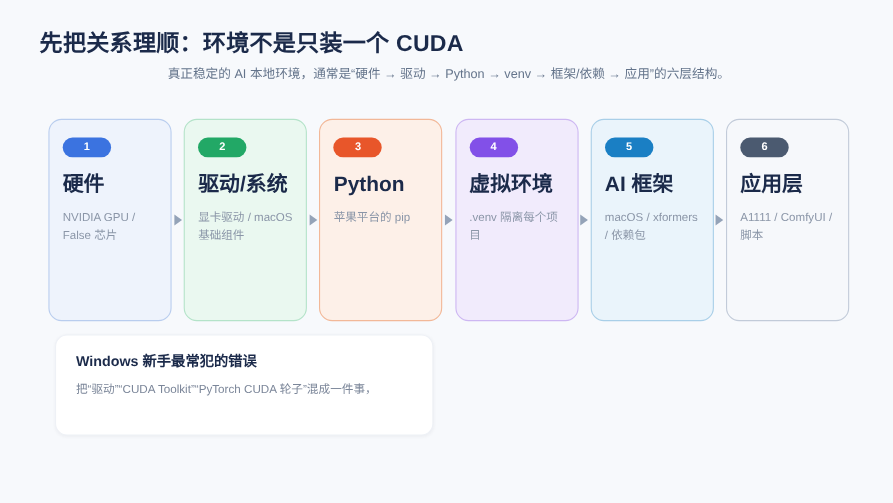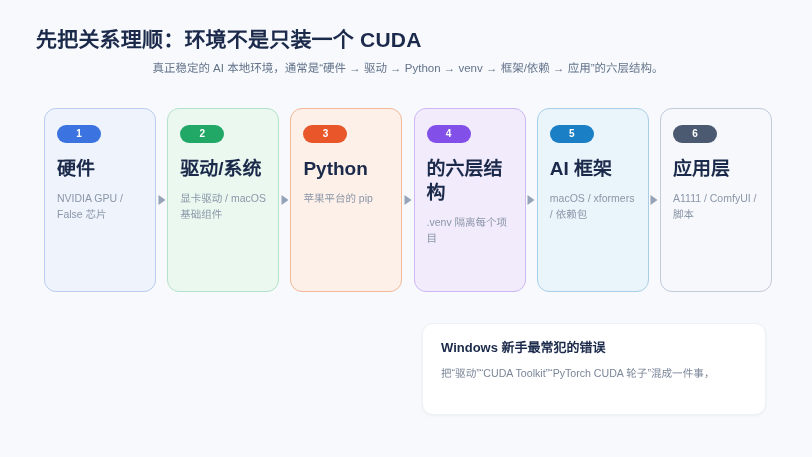--- a/index.html
+++ b/index.html
@@ -110,25 +110,25 @@
     line-height: 1.55;
     word-break: break-word;
   }
 
   
 
   
   .notes-row {
     position: absolute;
     left: 50px;
-    top: 323px;
+    top: 304px;
     width: 716px;
     height: 92px;
     display: flex;
-    justify-content: flex-end;
+    justify-content: flex-start;
   }
   .note-panel {
     box-sizing: border-box;
     width: 344px;
     height: 92px;
     background: #ffffff;
     border: 1px solid #eef1f6;
     border-radius: 11px;
     padding: 16px 18px 14px 18px;
     box-shadow: 0 1px 3px rgba(31,42,68,0.05);
@@ -163,21 +163,21 @@
         <div class="arrow-glyph"></div>
       </div>
       <div class="flow-card" style="background: rgb(234, 248, 240); border-color: rgb(180, 227, 201);"><span class="badge" style="background: rgb(34, 168, 102);">2</span><div class="card-title">驱动/系统</div><div class="card-desc">显卡驱动 / macOS 基础组件</div></div>
       <div class="arrow-gap">
         <div class="arrow-glyph"></div>
       </div>
       <div class="flow-card" style="background: rgb(253, 240, 232); border-color: rgb(242, 184, 152);"><span class="badge" style="background: rgb(232, 86, 42);">3</span><div class="card-title">Python</div><div class="card-desc">苹果平台的 pip</div></div>
       <div class="arrow-gap">
         <div class="arrow-glyph"></div>
       </div>
-      <div class="flow-card" style="background: rgb(241, 235, 252); border-color: rgb(205, 183, 242);"><span class="badge" style="background: rgb(130, 80, 232);">4</span><div class="card-title">的六层结构</div><div class="card-desc">.venv 隔离每个项目</div></div>
+      <div class="flow-card" style="background: rgb(241, 235, 252); border-color: rgb(205, 183, 242);"><span class="badge" style="background: rgb(130, 80, 232);">4</span><div class="card-title">虚拟环境</div><div class="card-desc">.venv 隔离每个项目</div></div>
       <div class="arrow-gap">
         <div class="arrow-glyph"></div>
       </div>
       <div class="flow-card" style="background: rgb(234, 244, 251); border-color: rgb(169, 207, 232);"><span class="badge" style="background: rgb(26, 127, 196);">5</span><div class="card-title">AI 框架</div><div class="card-desc">macOS / xformers / 依赖包</div></div>
       <div class="arrow-gap">
         <div class="arrow-glyph"></div>
       </div>
       <div class="flow-card" style="background: rgb(246, 248, 251); border-color: rgb(194, 203, 217);"><span class="badge" style="background: rgb(75, 90, 112);">6</span><div class="card-title">应用层</div><div class="card-desc">A1111 / ComfyUI / 脚本</div></div>
     </div>
 

